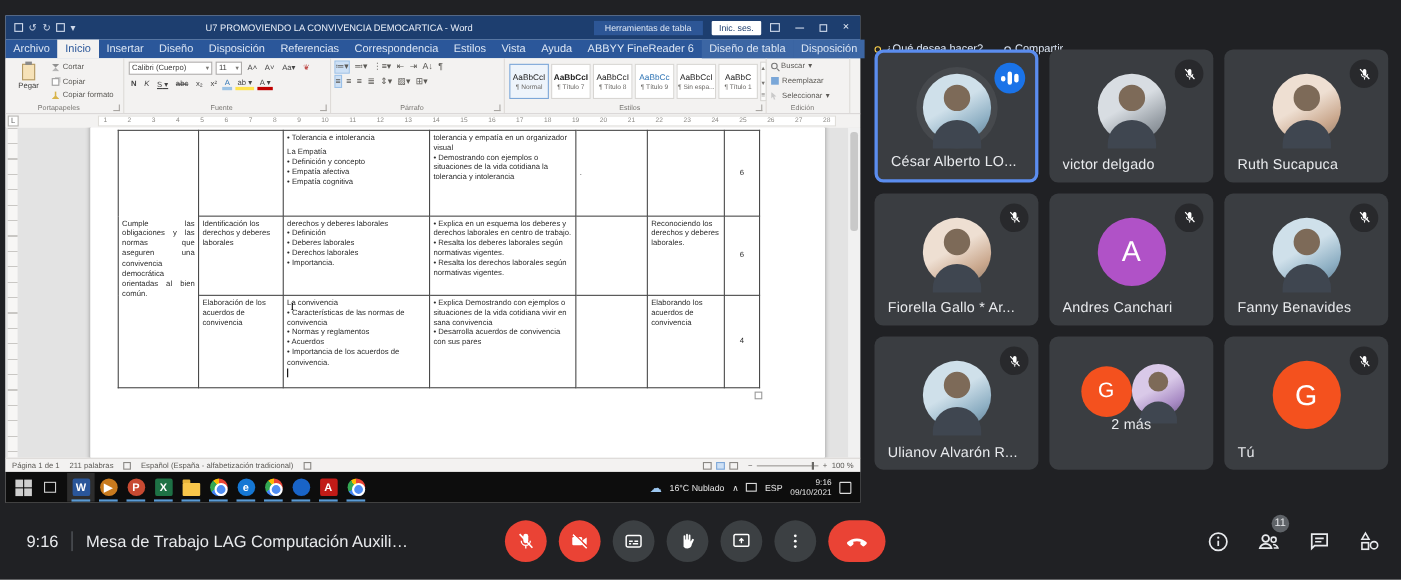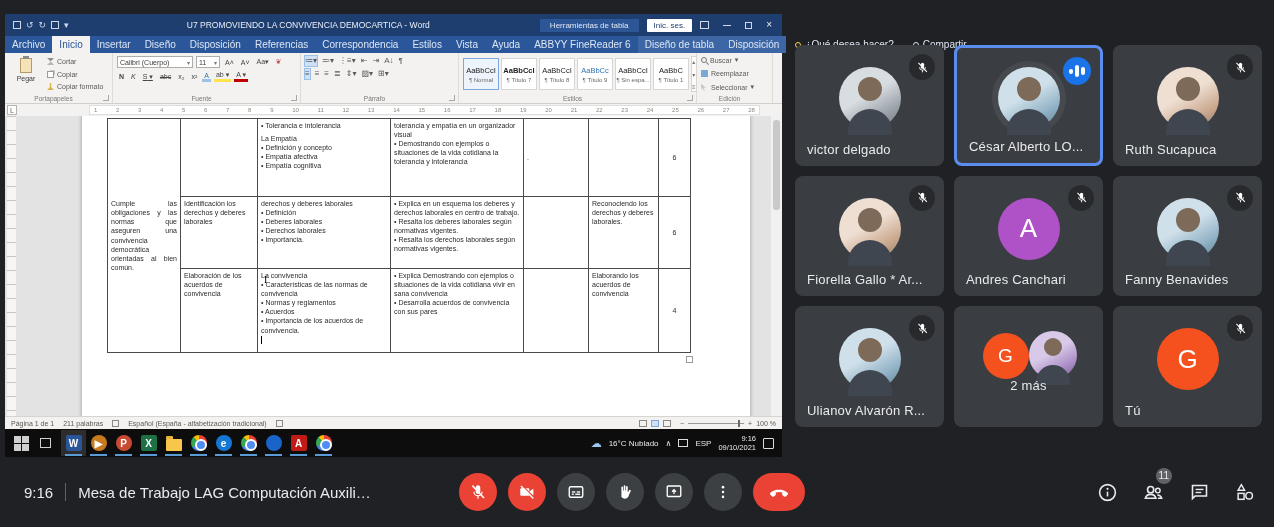--- a/index.html
+++ b/index.html
@@ -558,42 +558,42 @@
         <div>9:16</div>
         <div>09/10/2021</div>
       </span>
       <span class="notif"></span>
     </div>
   </div>
 </div>
 
 <div class="tiles">
 
+  <div class="tile speaking">
+    <div class="avatar photo cool ring"></div>
+    <div class="badge-speak">
+        <i class="bs1"></i>
+        <i class="bs2"></i>
+        <i class="bs3"></i>
+      </div>
+    <div class="tname">César Alberto LO...</div>
+  </div>
+
   <div class="tile">
     <div class="avatar photo"></div>
     <div class="badge-mute">
         <svg width="13" height="13" viewBox="0 0 24 24">
           <path d="M12 14.5a3 3 0 0 0 3-3V6a3 3 0 0 0-6 0v5.5a3 3 0 0 0 3 3z" fill="#fff"></path>
           <path d="M6.5 11.5a5.5 5.5 0 0 0 11 0M12 17v4" stroke="#fff" stroke-width="1.6" fill="none"></path>
           <line x1="4.5" y1="3.5" x2="20" y2="20" stroke="#fff" stroke-width="2"></line>
         </svg>
       </div>
     <div class="tname">victor delgado</div>
   </div>
 
-  <div class="tile speaking">
-    <div class="avatar photo cool ring"></div>
-    <div class="badge-speak">
-        <i class="bs1"></i>
-        <i class="bs2"></i>
-        <i class="bs3"></i>
-      </div>
-    <div class="tname">César Alberto LO...</div>
-  </div>
-
   <div class="tile">
     <div class="avatar photo warm"></div>
     <div class="badge-mute">
         <svg width="13" height="13" viewBox="0 0 24 24">
           <path d="M12 14.5a3 3 0 0 0 3-3V6a3 3 0 0 0-6 0v5.5a3 3 0 0 0 3 3z" fill="#fff"></path>
           <path d="M6.5 11.5a5.5 5.5 0 0 0 11 0M12 17v4" stroke="#fff" stroke-width="1.6" fill="none"></path>
           <line x1="4.5" y1="3.5" x2="20" y2="20" stroke="#fff" stroke-width="2"></line>
         </svg>
       </div>
     <div class="tname">Ruth Sucapuca</div>

